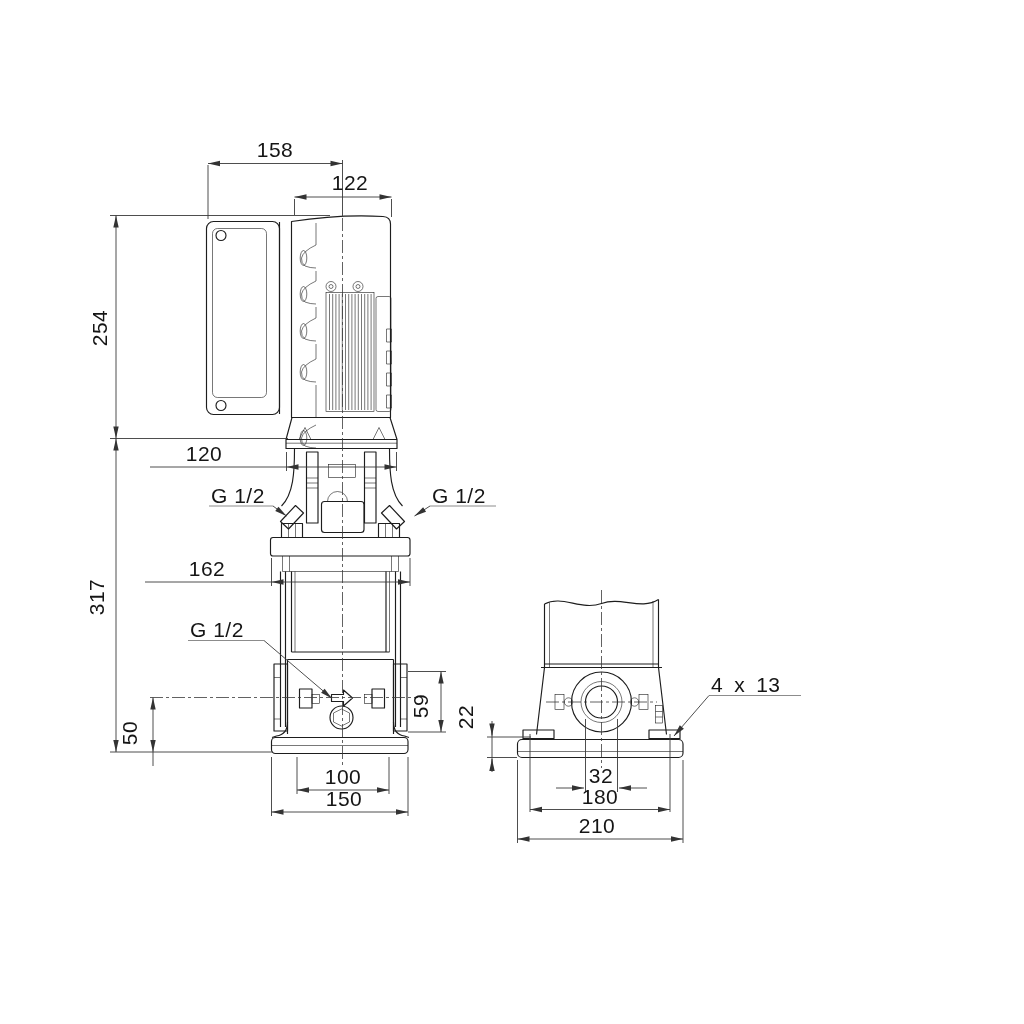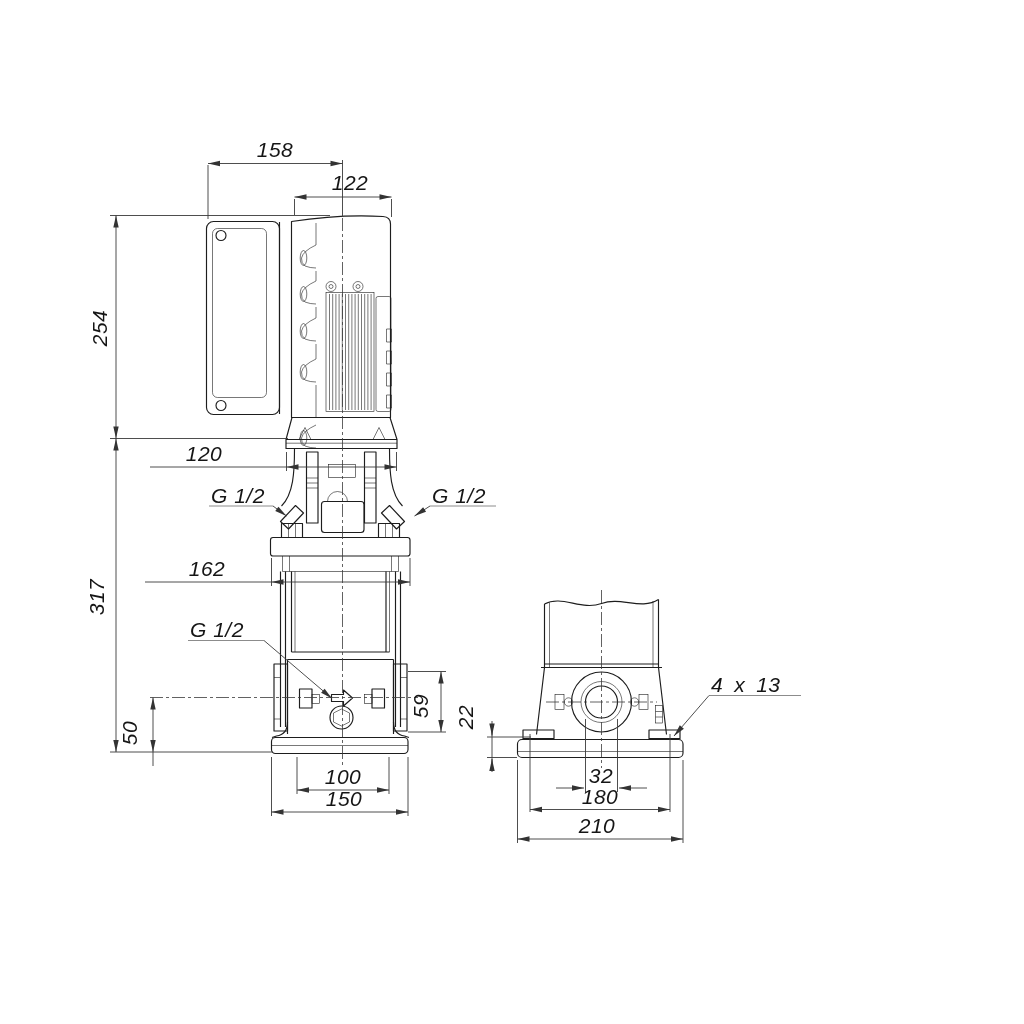--- a/index.html
+++ b/index.html
@@ -1,19 +1,19 @@
 <!DOCTYPE html>
 <html style="--line: #1d1d1d; --dimension: #3a3a3a; --leader: #8c8c8c; --background: #ffffff;"><head>
 <meta charset="utf-8">
 <style>
   :root{
     --line:#1d1d1d; --dimension:#3a3a3a; --leader:#8c8c8c; --background:#ffffff;
   }
   html,body{margin:0;padding:0;background:var(--background);}
-  .stage{width:1024px;height:880px;background:var(--background);position:relative;font-style:italic;}
+  .stage{width:1024px;height:880px;background:var(--background);position:relative;}
   svg{display:block;}
   .o{fill:none;stroke:var(--line);stroke-width:1.15;stroke-linejoin:round;}
   .t{fill:none;stroke:var(--line);stroke-width:.6;}
   .dl{fill:none;stroke:var(--dimension);stroke-width:.9;}
   .cl{fill:none;stroke:var(--dimension);stroke-width:.8;stroke-dasharray:13 3 3 3;}
   .ld{fill:none;stroke:var(--leader);stroke-width:1;}
   .dg{fill:none;stroke:var(--dimension);stroke-width:.9;}
   text.d{font-family:"Liberation Sans","DejaVu Sans",sans-serif;font-size:21px;fill:#151515;letter-spacing:.5px;}
 </style>
 </head>

